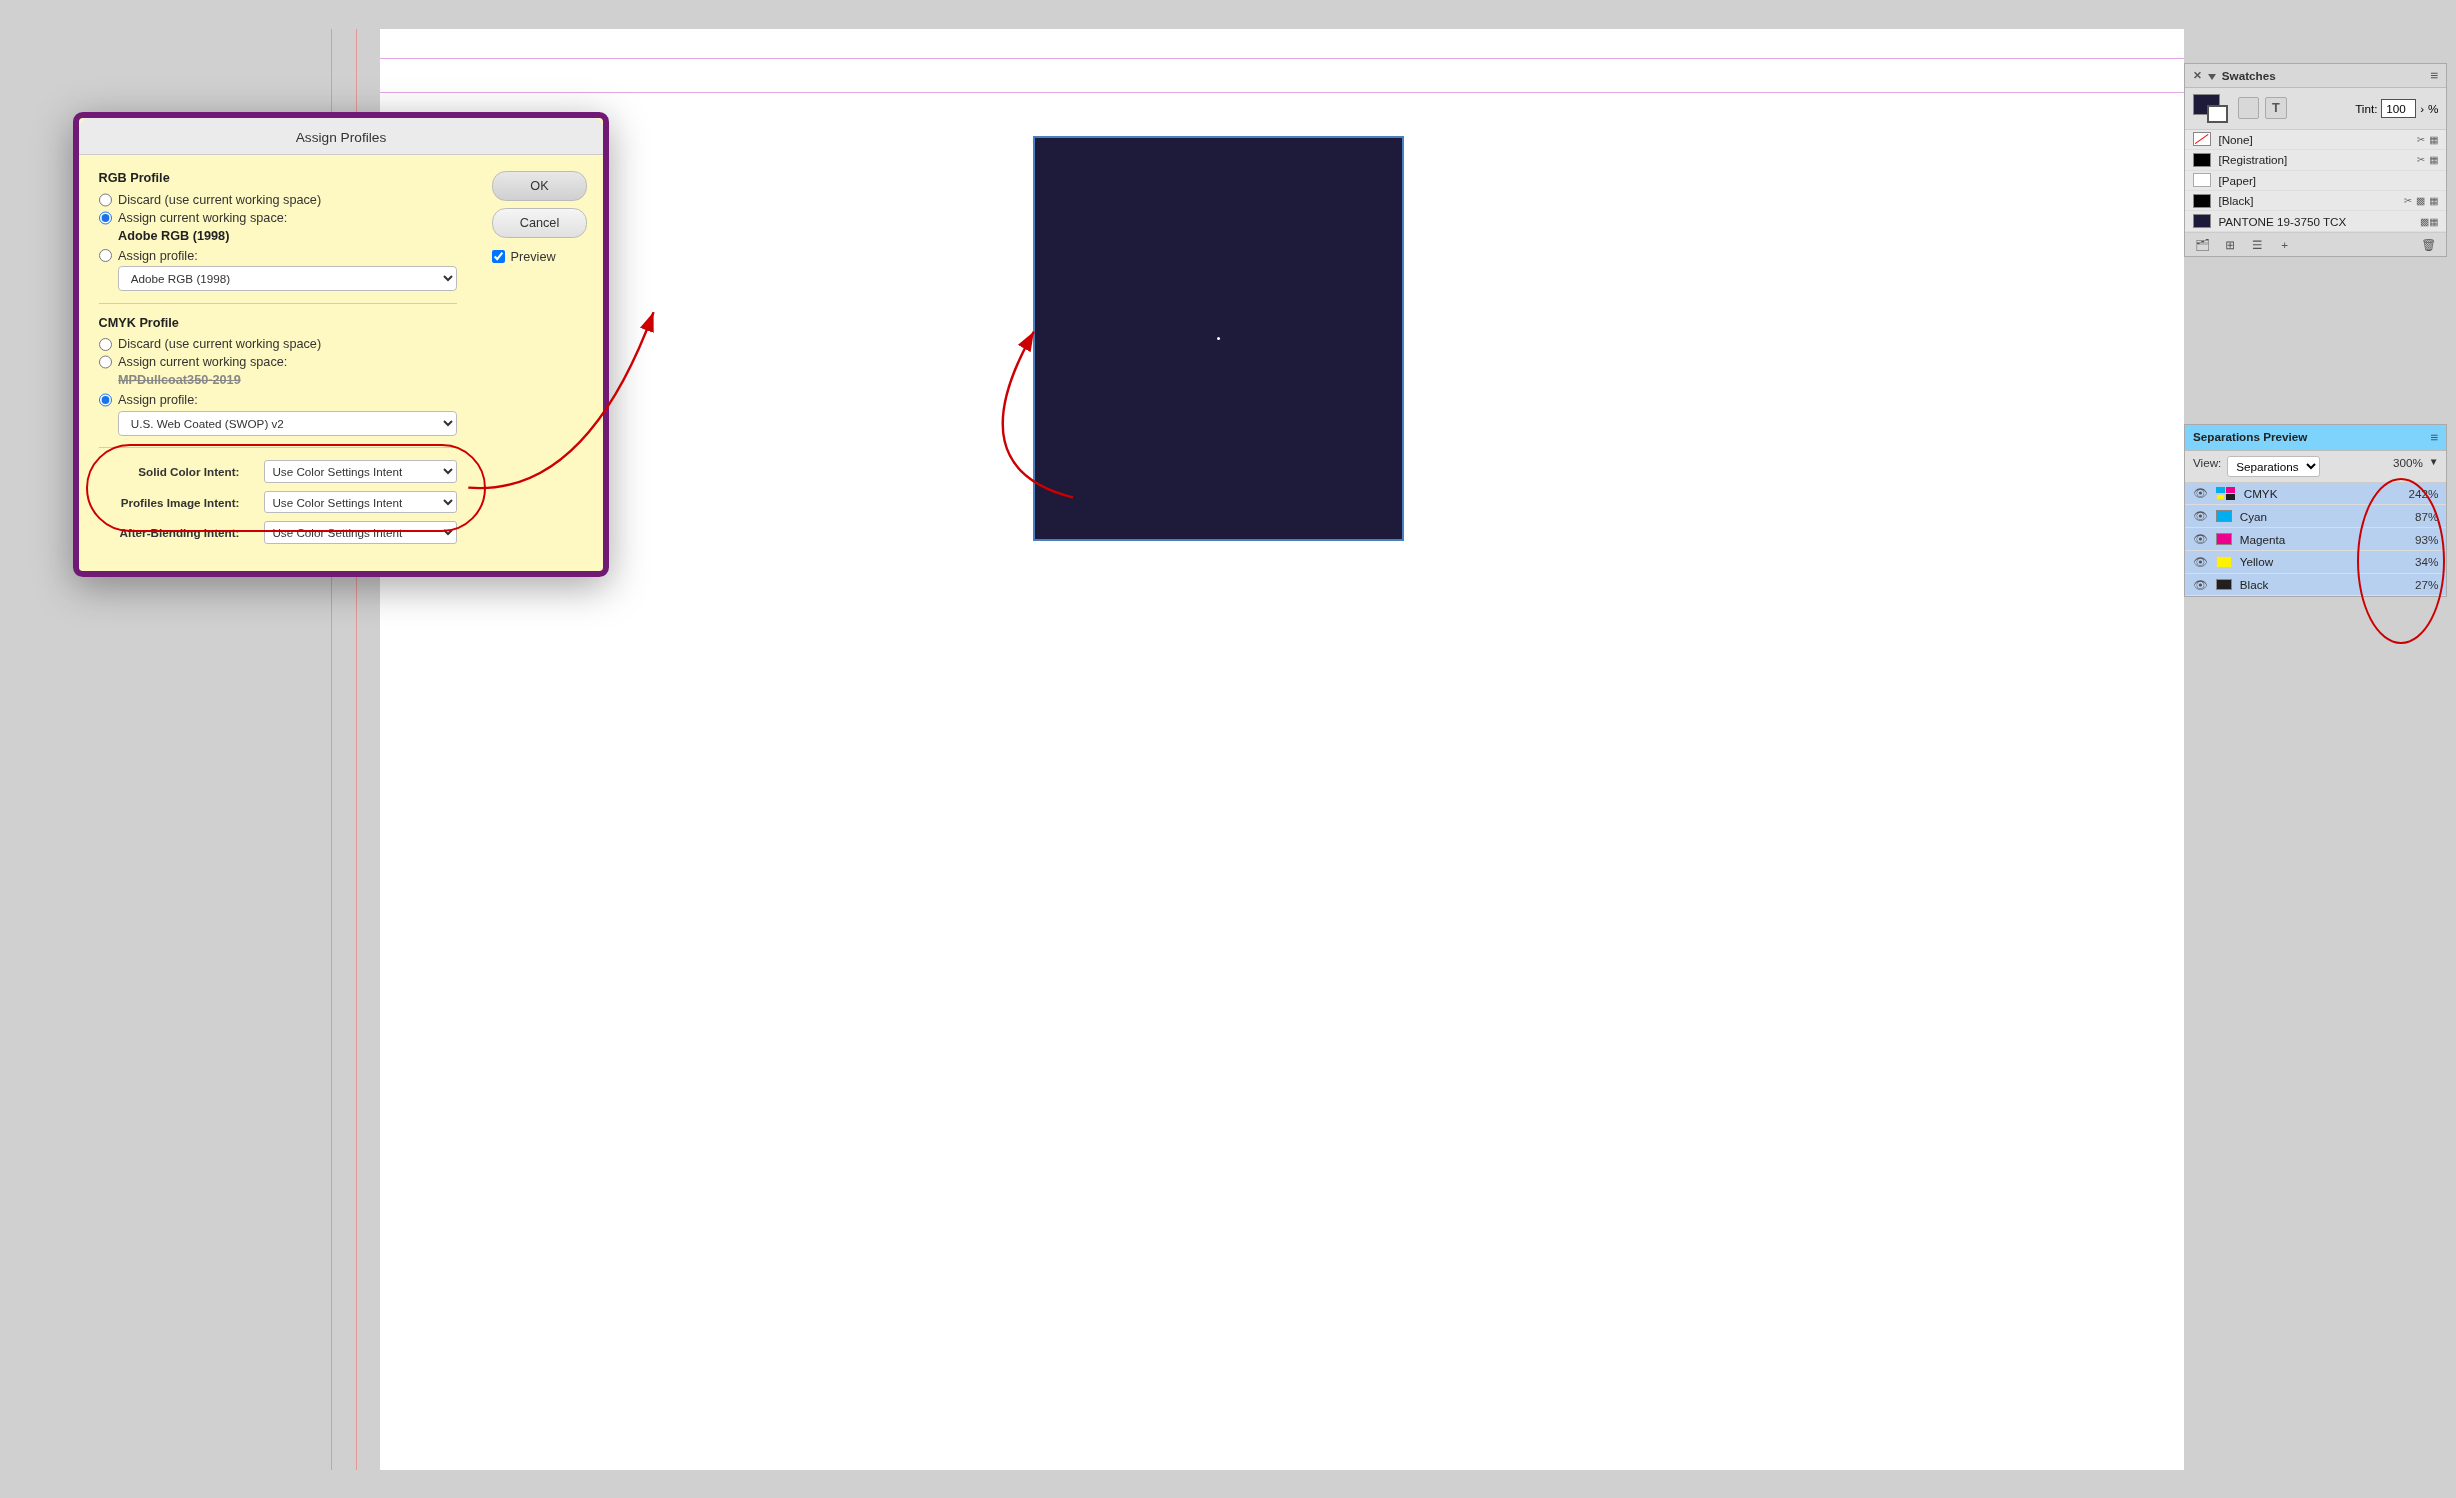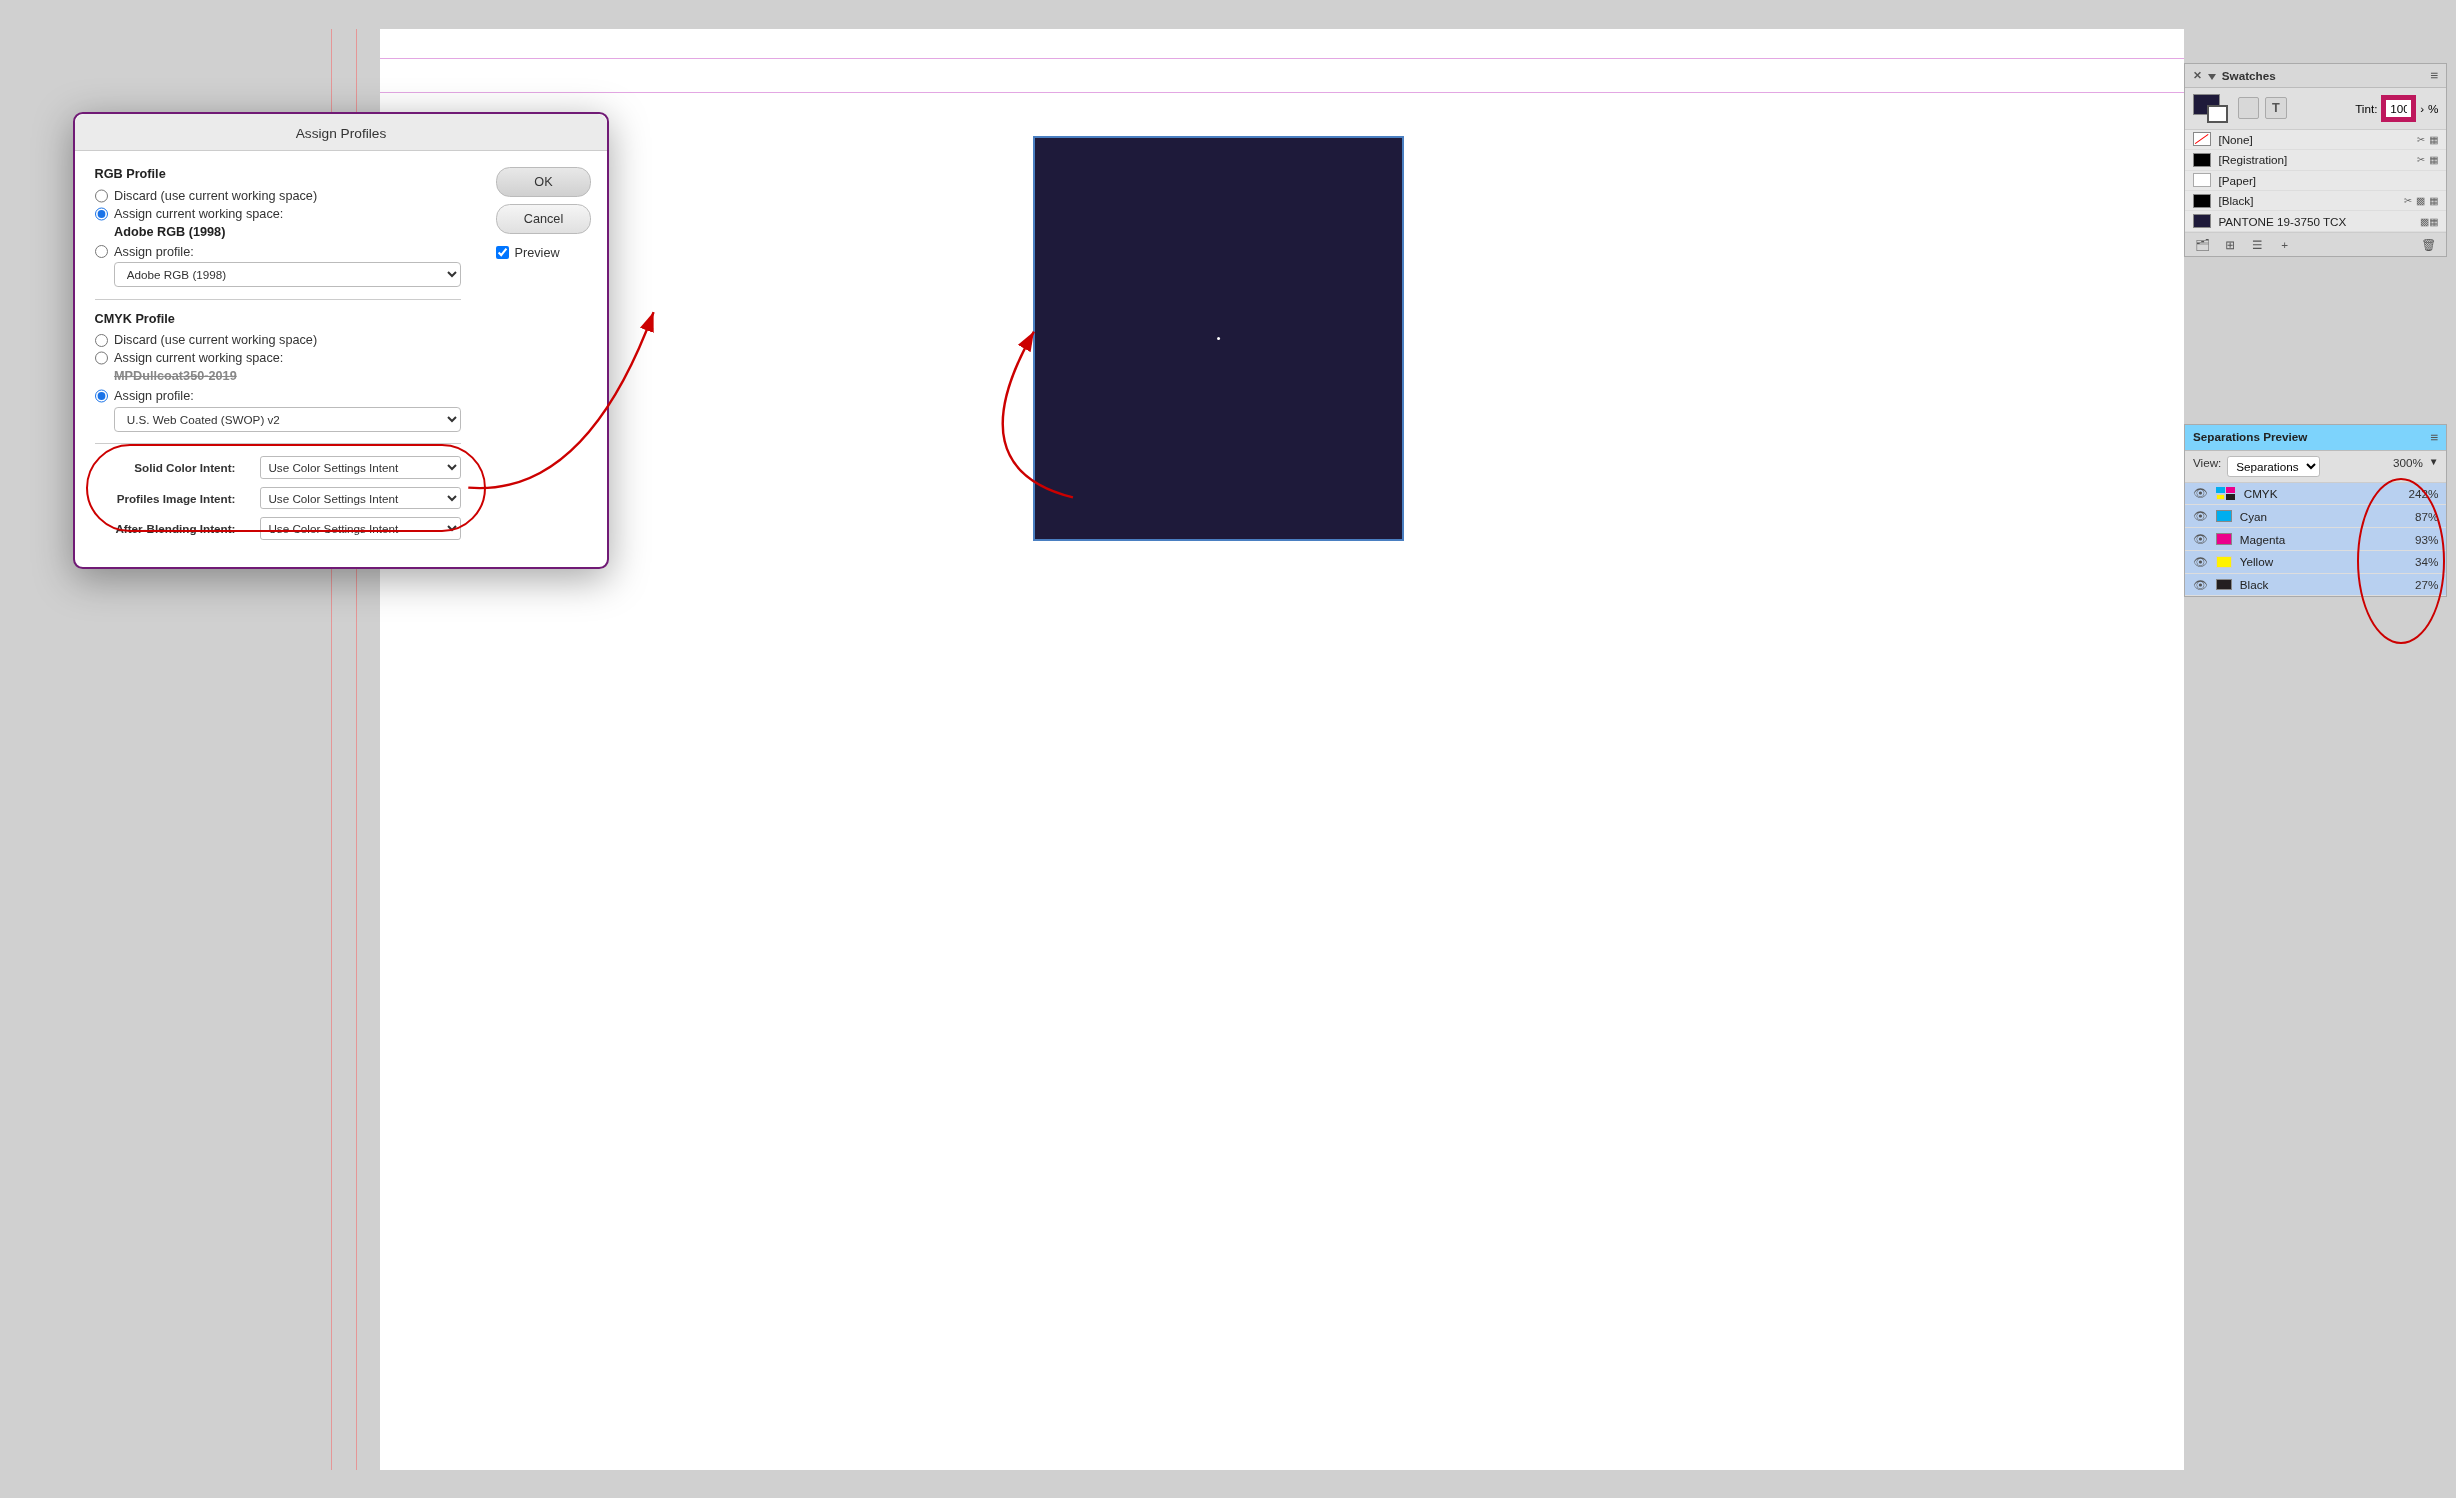--- a/index.html
+++ b/index.html
@@ -56,22 +56,22 @@
       height: 100%;
       pointer-events: none;
     }
 
     
     .dialog {
       position: absolute;
       top: 112px;
       left: 73px;
       width: 536px;
-      background: #ffffff;
-      border: 2px solid #701a75;
+      background: #fef9c3;
+      border: 6px solid #701a75;
       border-radius: 9.8px;
       box-shadow: 0 9.8px 39px rgba(0,0,0,0.35);
       padding: 0;
       z-index: 10;
     }
 
     .dialog-titlebar {
       text-align: center;
       padding: 11.7px 15.6px 9.8px;
       font-size: 13.7px;
@@ -307,21 +307,21 @@
     }
 
     .tint-area {
       display: flex; align-items: center; gap: 3.9px;
       margin-left: auto;
       font-size: 11.7px;
     }
 
     .tint-input {
       width: 35px;
-      border: 5px solid #be185d;
+      border: 1px solid #be185d;
       padding: 2px 3.9px;
       font-size: 11.7px;
       background: white;
     }
 
     
     .swatch-list {
       background: #e8e8e8;
     }
 

